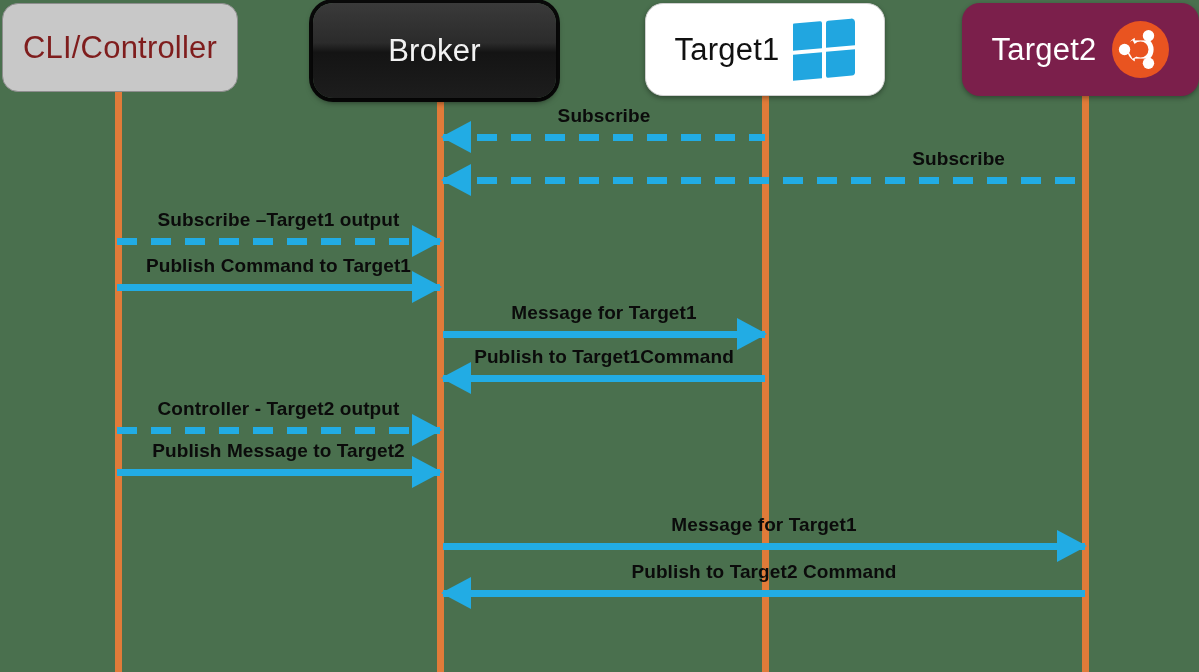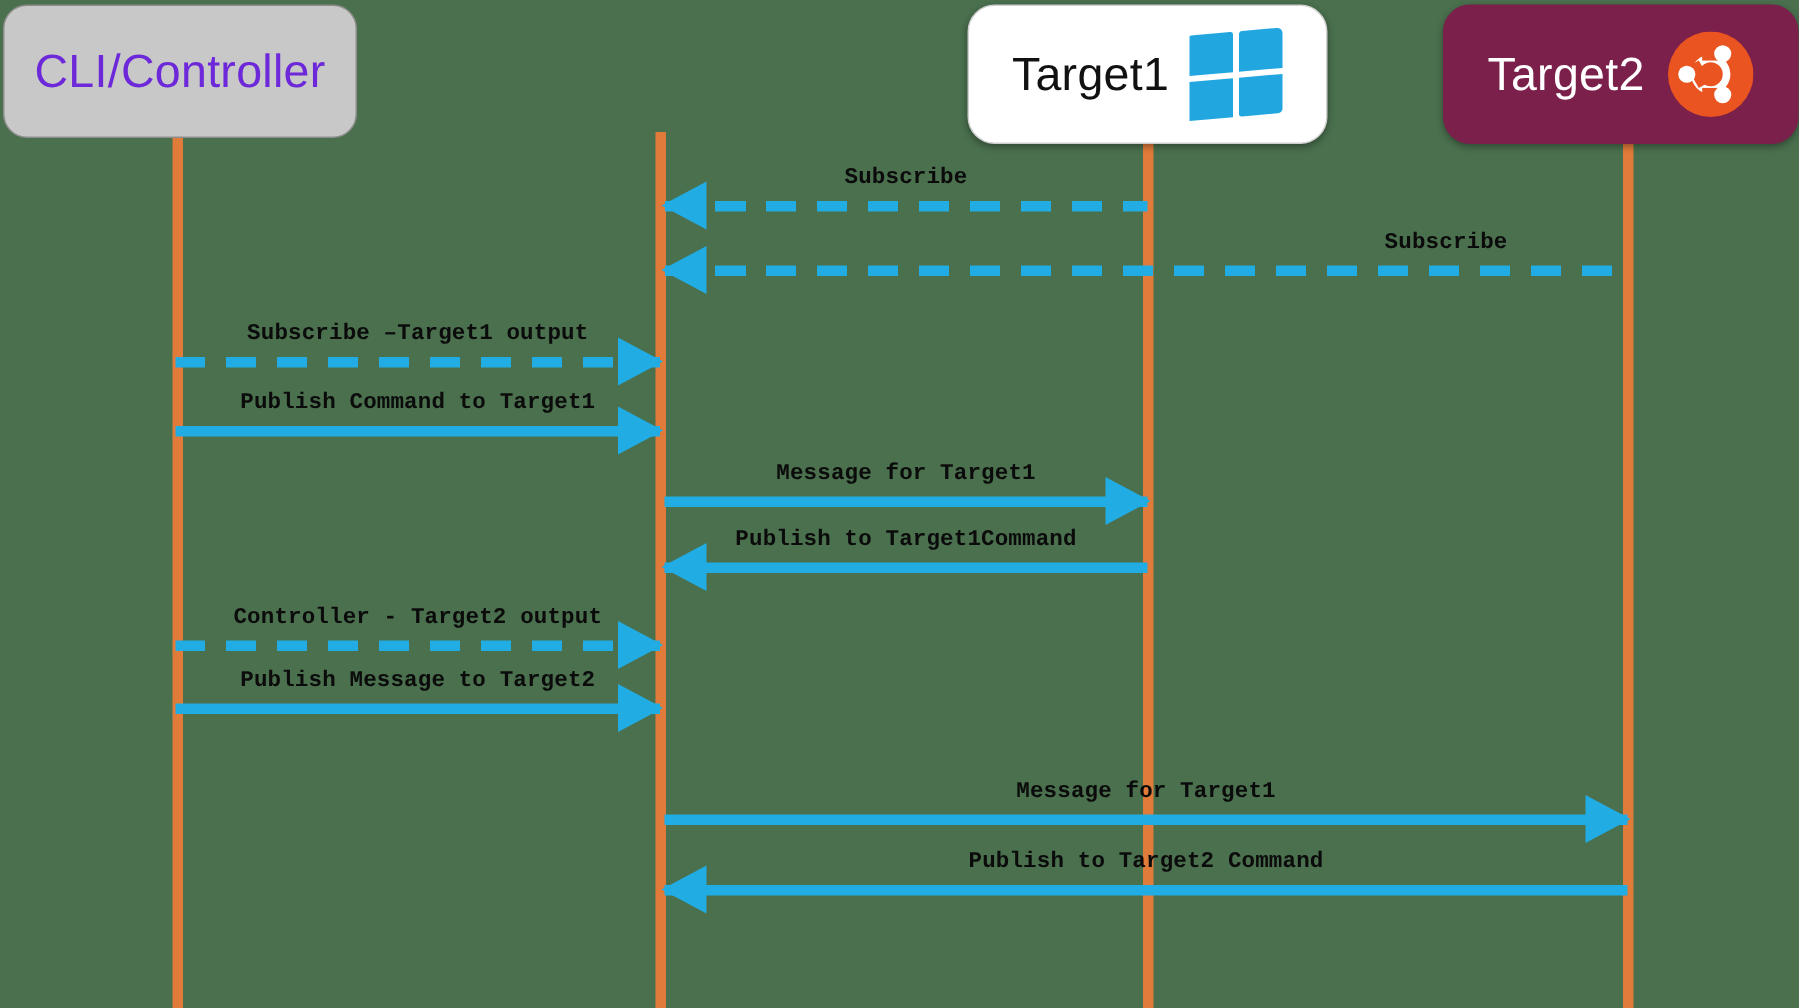--- a/index.html
+++ b/index.html
@@ -44,21 +44,21 @@
     letter-spacing: 0.2px;
     white-space: nowrap;
   }
 
   .p-cli {
     left: 2px; top: 3px; width: 236px; height: 89px;
     background: #c8c8c8;
     border: 1px solid #8d8d8d;
     border-radius: 16px;
   }
-  .p-cli .pname { color: #6d28d9; }
+  .p-cli .pname { color: #7f1d1d; }
 
   .p-broker {
     left: 313px; top: 3px; width: 243px; height: 95px;
     background: linear-gradient(180deg, #3a3a3a 0%, #2b2b2b 42%, #141414 52%, #1d1d1d 100%);
     border-radius: 20px;
     box-shadow: 0 3px 7px rgba(0,0,0,0.75), 0 0 0 4px #0a0a0a;
   }
   .p-broker .pname { color: #f2f2f2; }
 
   .p-t1 {
@@ -127,42 +127,44 @@
   }
   .msg.to-left .head {
     left: -2px;
     border-right: 30px solid #22ace4;
   }
   .msg .label {
     position: absolute;
     left: 0; right: 0;
     bottom: 10px;
     text-align: center;
-    font-size: 15px;
+    font-size: 19px;
     font-weight: bold;
     color: #0b0b0b;
     white-space: nowrap;
     letter-spacing: 0.1px;
-    font-family: Liberation Mono, monospace;
   }
 </style>
 </head>
 <body>
 
 <div id="diagram">
 
   <div class="lifeline" style="left:115px;"></div>
   <div class="lifeline" style="left:437px;"></div>
   <div class="lifeline" style="left:762px;"></div>
   <div class="lifeline" style="left:1082px;"></div>
 
   <div class="participant p-cli">
     <span class="pname">CLI/Controller</span>
   </div>
 
+  <div class="participant p-broker">
+    <span class="pname">Broker</span>
+  </div>
 
   <div class="participant p-t1">
     <span class="pname">Target1</span>
     <span class="win-logo">
         <i></i>
         <i></i>
         <i></i>
         <i></i>
       </span>
   </div>

